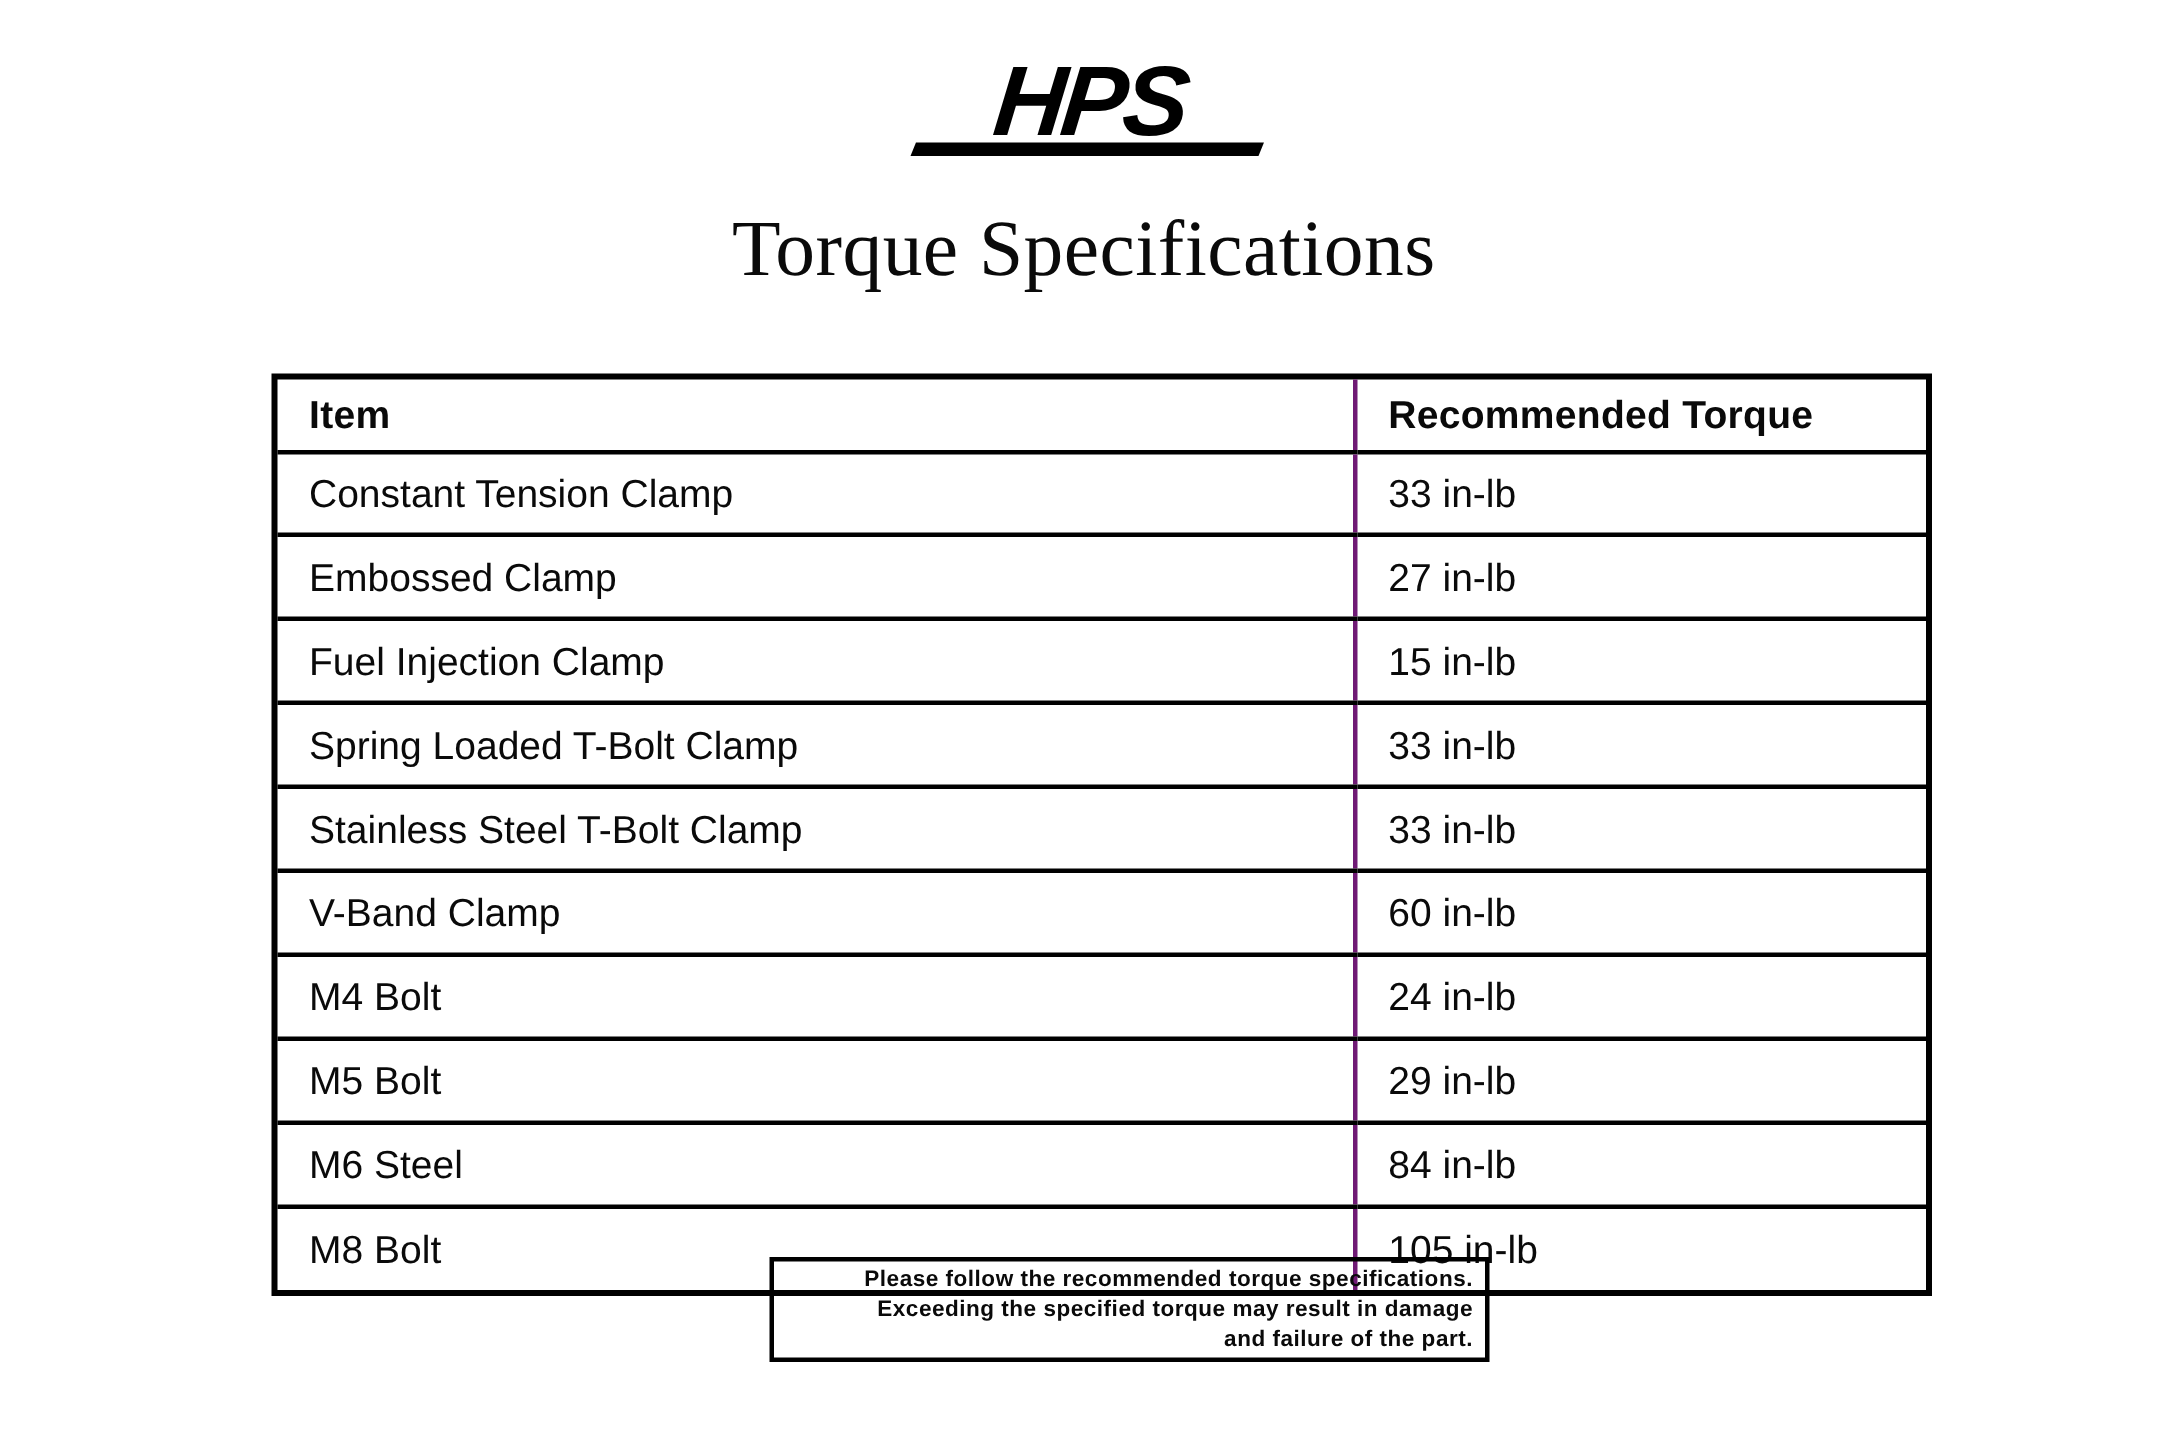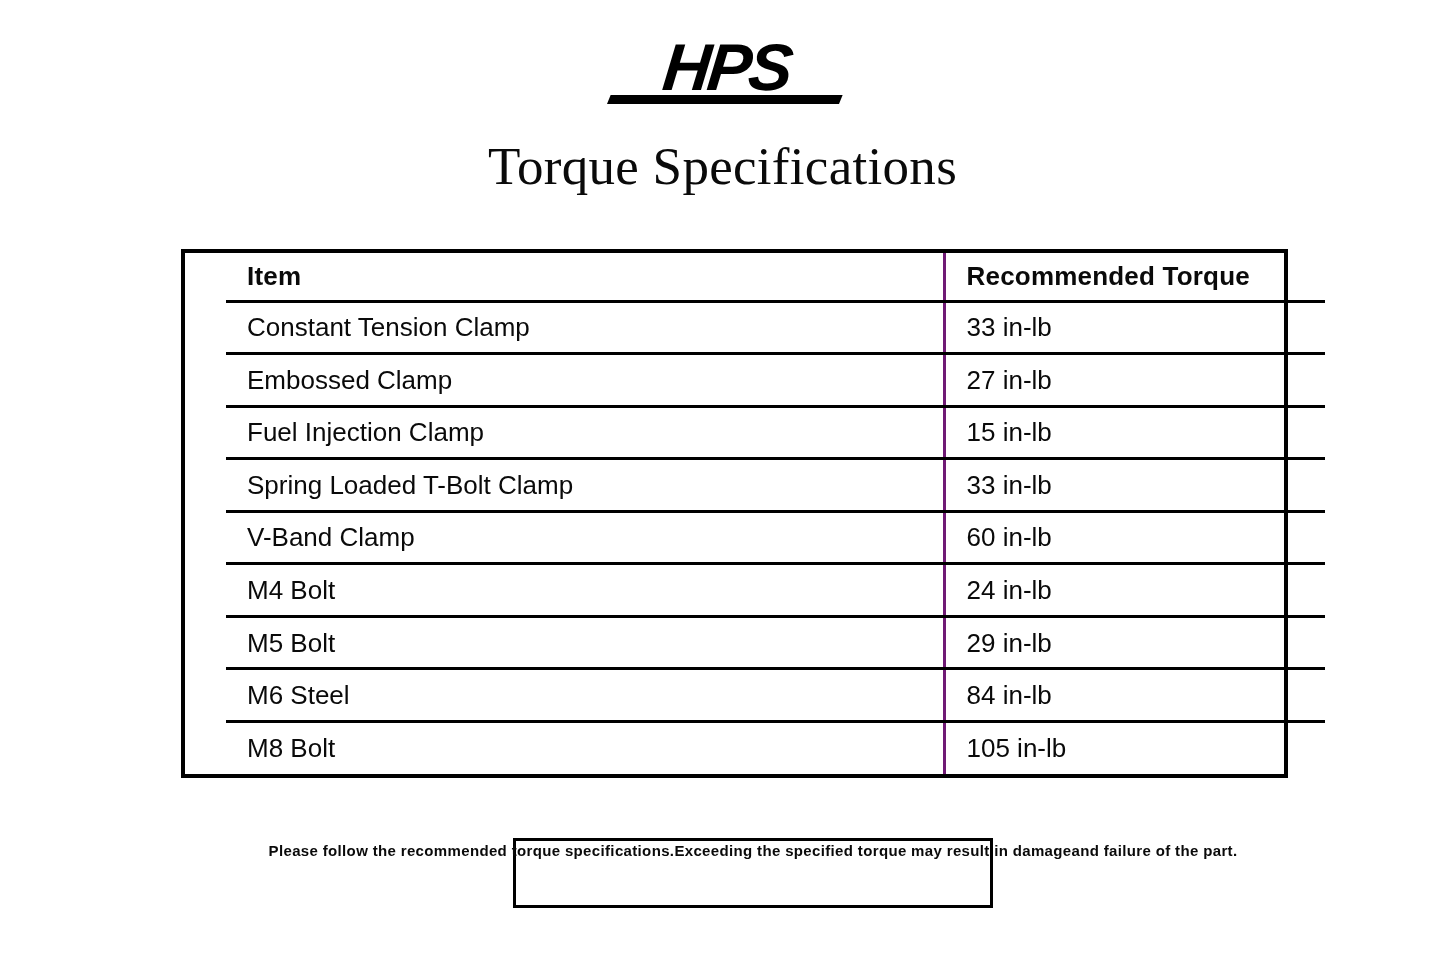--- a/index.html
+++ b/index.html
@@ -75,24 +75,23 @@
     letter-spacing: 0.3px;
     color: #0a0a0a;
   }
 
   
   .spec-table-wrap {
     position: absolute;
     left: 181px;
     top: 249px;
     width: 1107px;
-    height: 529px;
+    height: 615px;
     box-sizing: border-box;
     border: 4px solid #000000;
-    padding-left: 41px;
   }
   table.spec-table {
     width: 100%;
     height: 100%;
     border-collapse: collapse;
     table-layout: fixed;
   }
   table.spec-table col.col-item   { width: 718px; }
   table.spec-table col.col-torque { width: 381px; }
 
@@ -131,22 +130,22 @@
   
   .footnote-box {
     position: absolute;
     left: 513px;
     top: 838px;
     width: 480px;
     height: 70px;
     box-sizing: border-box;
     border: 3px solid #000000;
     display: flex;
-    flex-direction: row;
-    align-items: flex-start;
+    flex-direction: column;
+    align-items: flex-end;
     justify-content: center;
     padding: 0 8px;
   }
   .footnote-line {
     font-family: "Liberation Sans", sans-serif;
     font-weight: 600;
     font-size: 15px;
     line-height: 20px;
     letter-spacing: 0.35px;
     text-align: center;
@@ -189,20 +188,24 @@
       </tr>
       <tr class="row-line">
         <td class="c-item">Fuel Injection Clamp</td>
         <td class="c-torque">15 in-lb</td>
       </tr>
       <tr class="row-line">
         <td class="c-item">Spring Loaded T-Bolt Clamp</td>
         <td class="c-torque">33 in-lb</td>
       </tr>
       <tr class="row-line">
+        <td class="c-item">Stainless Steel T-Bolt Clamp</td>
+        <td class="c-torque">33 in-lb</td>
+      </tr>
+      <tr class="row-line">
         <td class="c-item">V-Band Clamp</td>
         <td class="c-torque">60 in-lb</td>
       </tr>
       <tr class="row-line">
         <td class="c-item">M4 Bolt</td>
         <td class="c-torque">24 in-lb</td>
       </tr>
       <tr class="row-line">
         <td class="c-item">M5 Bolt</td>
         <td class="c-torque">29 in-lb</td>

